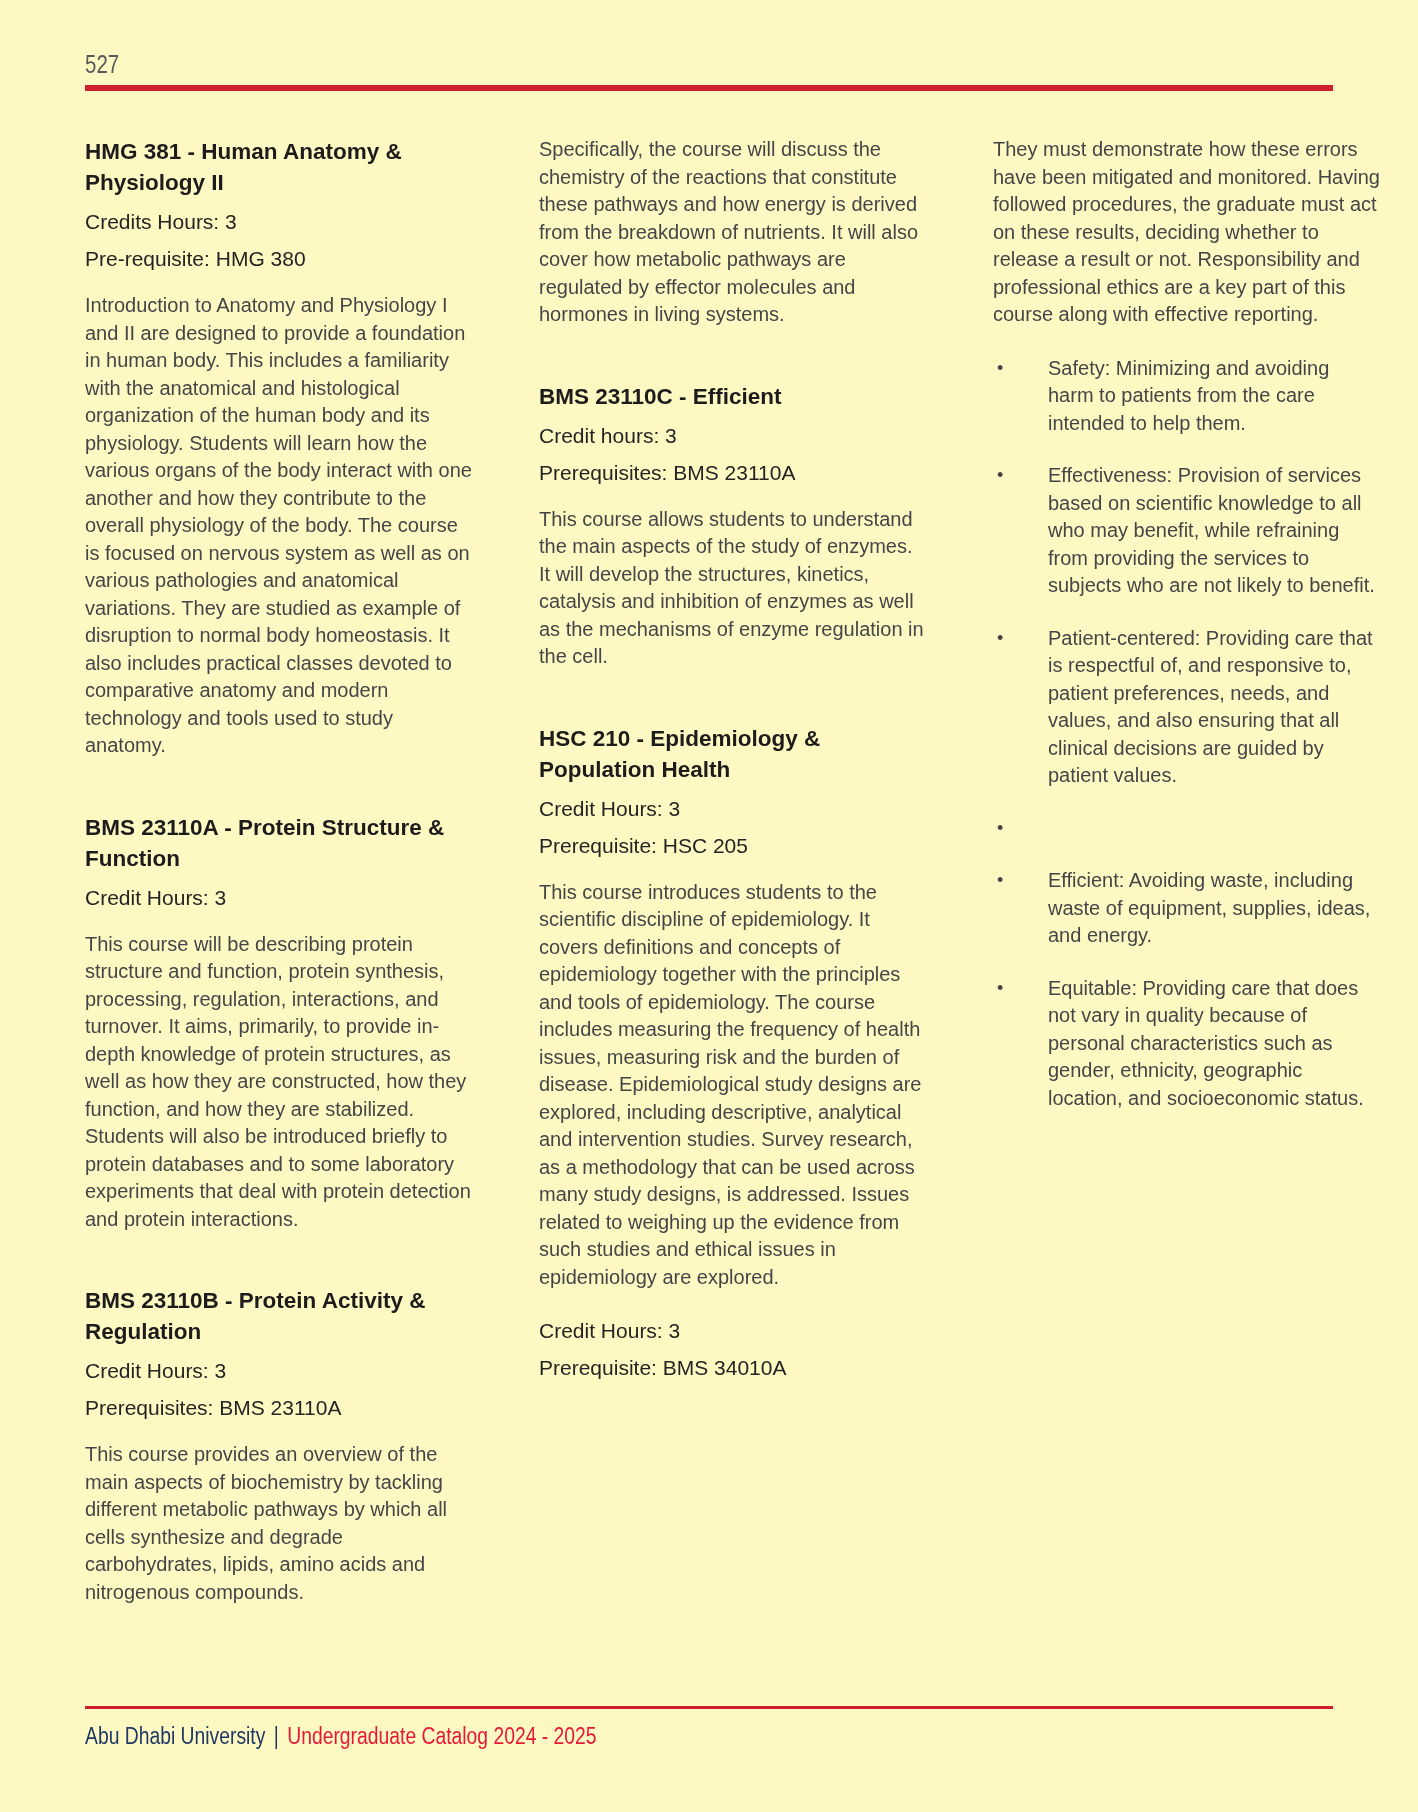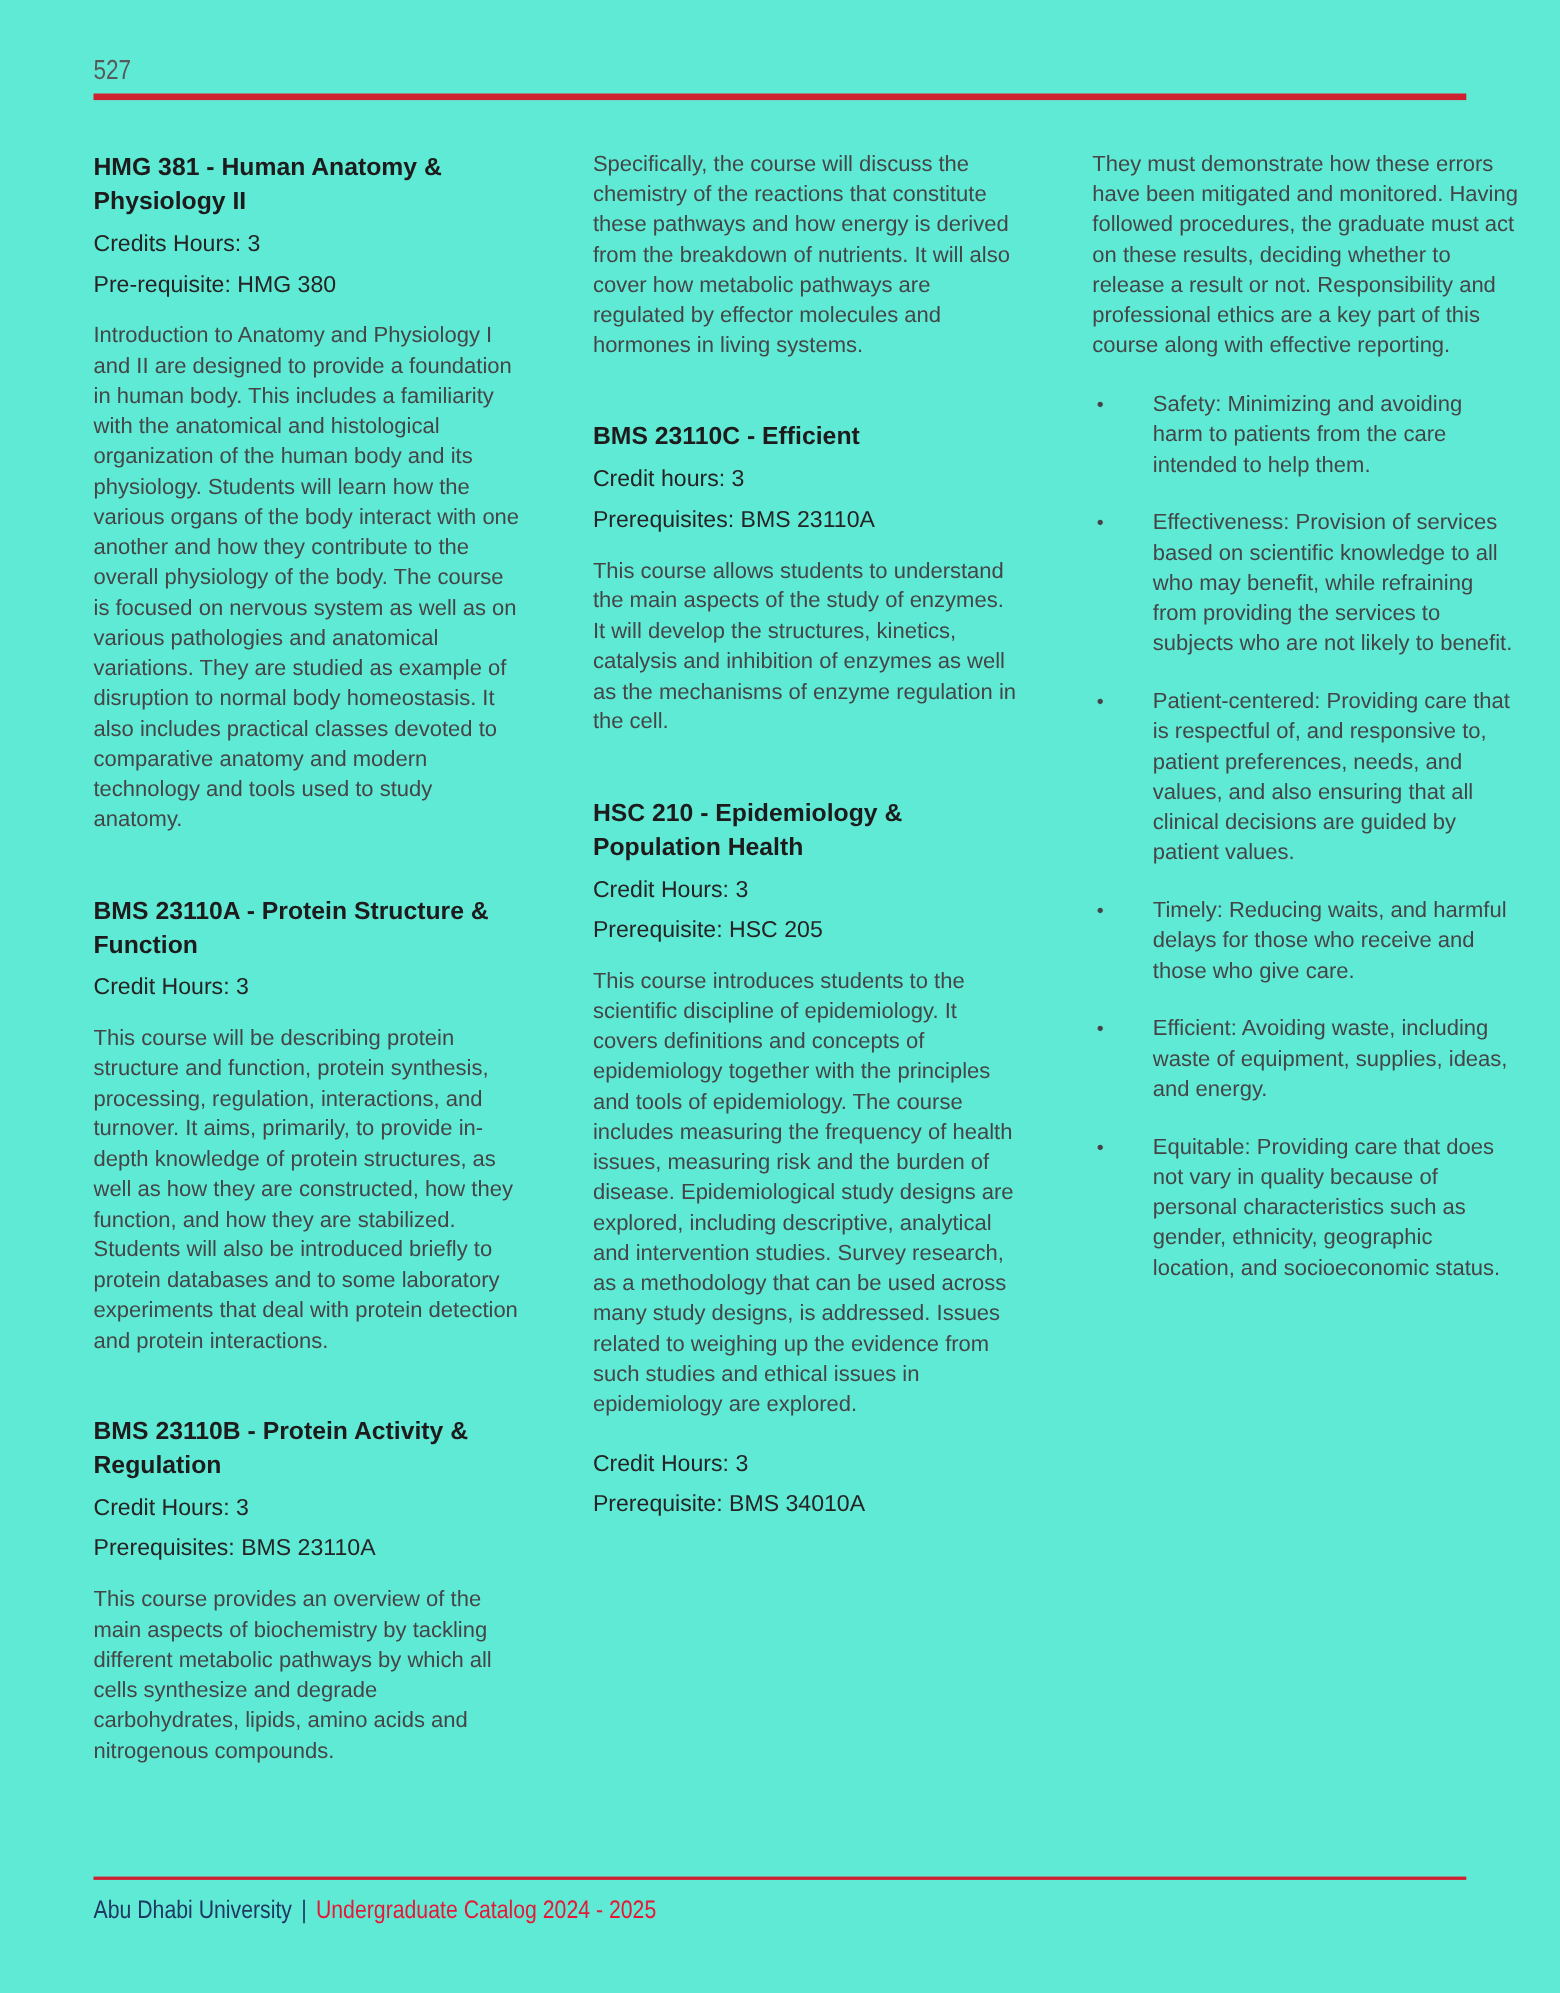--- a/index.html
+++ b/index.html
@@ -1,20 +1,20 @@
 <!DOCTYPE html>
 <html><head>
 <meta charset="utf-8">
 <style>
   html,body{margin:0;padding:0;background:#ffffff;}
   .page{
     position:relative;
     width:1418px;
     height:1812px;
-    background:#5eead4;
+    background:#fef9c3;
     font-family:"Liberation Sans", sans-serif;
     overflow:hidden;
     box-sizing:border-box;
   }
   
   .header{
     position:absolute;
     left:85px; right:85px; top:52px;
   }
   .page-number{
@@ -170,21 +170,20 @@
           <li>
             <span class="marker">•</span>
             <span class="btext">Effectiveness: Provision of services based on scientific knowledge to all who may benefit, while refraining from providing the services to subjects who are not likely to benefit.</span>
           </li>
           <li>
             <span class="marker">•</span>
             <span class="btext">Patient-centered: Providing care that is respectful of, and responsive to, patient preferences, needs, and values, and also ensuring that all clinical decisions are guided by patient values.</span>
           </li>
           <li>
             <span class="marker">•</span>
-            <span class="btext">Timely: Reducing waits, and harmful delays for those who receive and those who give care.</span>
           </li>
           <li>
             <span class="marker">•</span>
             <span class="btext">Efficient: Avoiding waste, including waste of equipment, supplies, ideas, and energy.</span>
           </li>
           <li>
             <span class="marker">•</span>
             <span class="btext">Equitable: Providing care that does not vary in quality because of personal characteristics such as gender, ethnicity, geographic location, and socioeconomic status.</span>
           </li>
         </ul>

